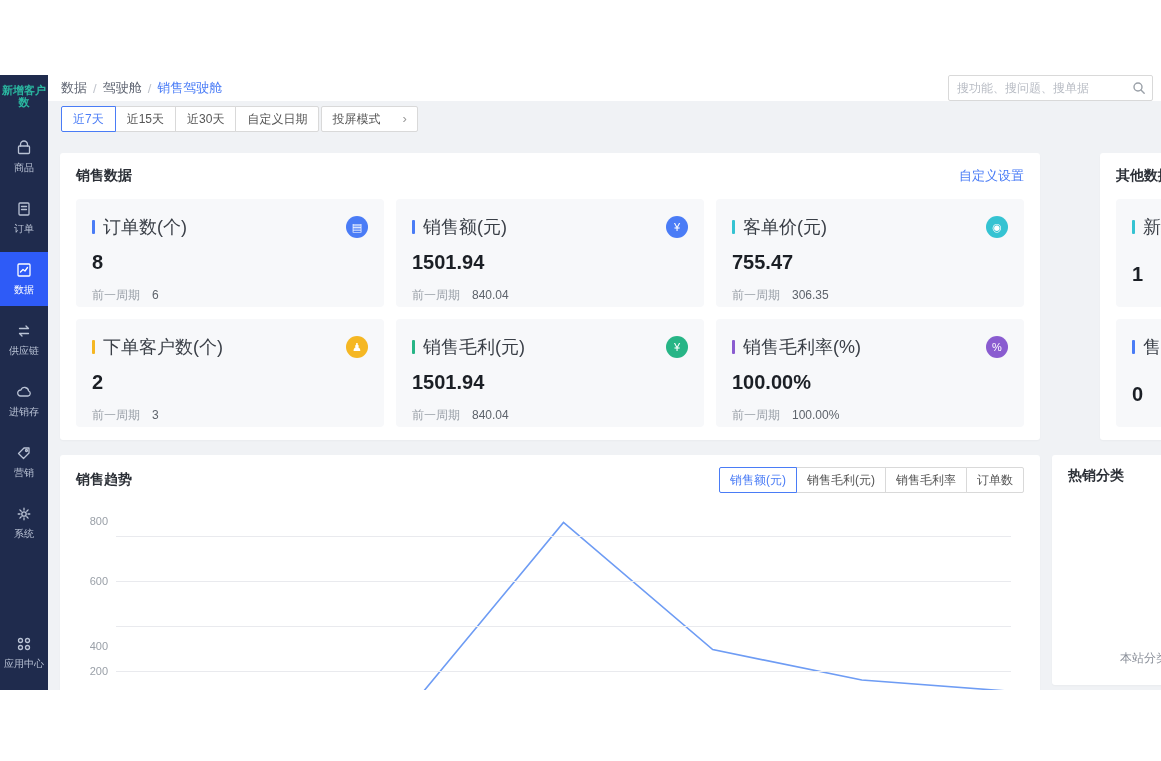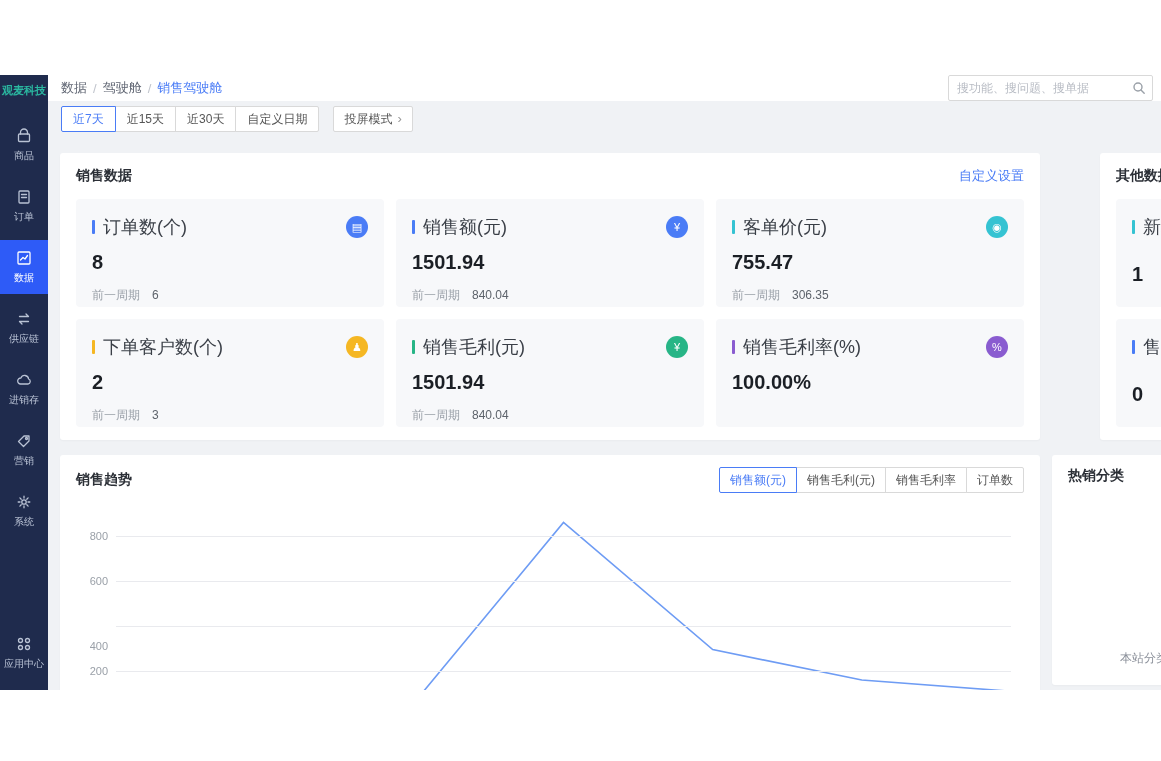--- a/index.html
+++ b/index.html
@@ -27,21 +27,21 @@
   .searchbox { width:205px; height:26px; border:1px solid #d9d9d9; border-radius:2px; background:#fff; display:flex; align-items:center; padding:0 6px 0 8px; }
   .searchbox input { flex:1; border:none; outline:none; font-size:12px; color:#333; background:transparent; font-family:inherit; }
   .searchbox input::placeholder { color:#b8bcc4; }
 
   .filterrow { margin:5px 0 0 13px; display:flex; align-items:center; }
   .seg { display:flex; }
   .seg .segbtn { height:26px; padding:0 11px; background:#fff; border:1px solid #d9d9d9; font-size:12px; color:#555; line-height:24px; cursor:pointer; margin-left:-1px; }
   .seg .segbtn:first-child { margin-left:0; border-radius:2px 0 0 2px; }
   .seg .segbtn:last-child { border-radius:0 2px 2px 0; }
   .seg .segbtn.active { color:#4a7cf6; border-color:#4a7cf6; position:relative; z-index:1; }
-  .castbtn { margin-left:14px; height:26px; padding:0 10px; background:#fff; border:1px solid #d9d9d9; border-radius:2px; font-size:12px; color:#555; line-height:24px; cursor:pointer; display:flex; align-items:center; gap:5px; }
+  .castbtn { margin-left:2px; height:26px; padding:0 10px; background:#fff; border:1px solid #d9d9d9; border-radius:2px; font-size:12px; color:#555; line-height:24px; cursor:pointer; display:flex; align-items:center; gap:22px; }
   .castbtn .chev { color:#999; font-size:13px; }
 
   .row { display:flex; flex-wrap:nowrap; margin-left:12px; }
   .row1 { margin-top:21px;gap:48px; }
   .row2 { margin-top:15px; }
   .card { background:#fff; border-radius:3px; box-shadow:0 1px 2px rgba(0,0,0,0.03); flex:0 0 auto; }
   .card-sales { width:980px; height:287px; padding:14px 16px; }
   .card-other { width:360px; height:287px; padding:14px 16px; margin-left:12px; }
   .card-trend { width:980px; height:245px; padding:12px 16px; }
   .card-hot   { width:360px; height:230px; padding:12px 16px; margin-left:12px; position:relative; }
@@ -74,21 +74,21 @@
 
   .empty-text { position:absolute; top:195px; left:68px; font-size:12px; color:#8a8f99; white-space:nowrap; }
 </style>
 </head>
 <body>
 
 <div class="screen">
 <div class="app">
 
   <div class="sidebar">
-    <div class="logo">观麦科技</div>
+    <div class="logo">新增客户数</div>
     <div class="nav">
       <div class="nav-item">
         <svg width="18" height="18" viewBox="0 0 18 18" fill="none" stroke="currentColor" stroke-width="1.3" stroke-linecap="round" stroke-linejoin="round">
               <path d="M5.5 7V5.5a3.5 3.5 0 0 1 7 0V7"></path>
               <rect x="3.5" y="7" width="11" height="7.5" rx="1"></rect>
             </svg>
         <span>商品</span>
       </div>
       <div class="nav-item">
         <svg width="18" height="18" viewBox="0 0 18 18" fill="none" stroke="currentColor" stroke-width="1.3" stroke-linecap="round" stroke-linejoin="round">
@@ -235,20 +235,21 @@
             <div class="m-prev"><span>前一周期</span><span class="m-prev-value">840.04</span></div>
           </div>
 
           <div class="metric-card">
             <div class="m-head">
                   <span class="bar" style="background: rgb(138, 92, 208);"></span>
                   <span class="m-label">销售毛利率(%)</span>
                   <span class="m-icon" style="background: rgb(138, 92, 208);">%</span>
                 </div>
             <div class="m-value">100.00%</div>
+            <div class="m-prev"><span>前一周期</span><span class="m-prev-value">100.00%</span></div>
           </div>
 
         </div>
       </div>
 
       <div class="card card-other">
         <div class="card-head">
           <span class="card-title">其他数据</span>
         </div>
         <div class="other-grid">
@@ -276,21 +277,21 @@
           <span class="card-title">销售趋势</span>
           <div class="seg trend-tabs">
             <button class="segbtn active">销售额(元)</button>
             <button class="segbtn">销售毛利(元)</button>
             <button class="segbtn">销售毛利率</button>
             <button class="segbtn">订单数</button>
           </div>
         </div>
         <div class="chart-wrap">
           <div class="yaxis" id="yaxis">
-                <span class="ytick" style="top: 29px; padding-left: 28px;">800</span>
+                <span class="ytick" style="top: 14px; padding-left: 28px;">800</span>
                 <span class="ytick" style="top: 74px;">600</span>
                 <span class="ytick" style="top: 119px; margin-top: 20px;">400</span>
                 <span class="ytick" style="top: 164px;">200</span>
               </div>
           <div class="plot" id="plot">
             <svg id="trend-svg" width="895" height="200" viewBox="0 0 895 200" preserveAspectRatio="none">
               <polyline id="trend-line" fill="none" stroke-width="1.6" points="0.0,204.5 149.2,200.0 298.3,195.5 447.5,15.5 596.7,142.6 745.8,173.0 895.0,184.3" stroke="#6e9cf4"></polyline>
             </svg>
           <div class="gridline" style="top: 29px;"></div>
                 <div class="gridline" style="top: 74px;"></div>

